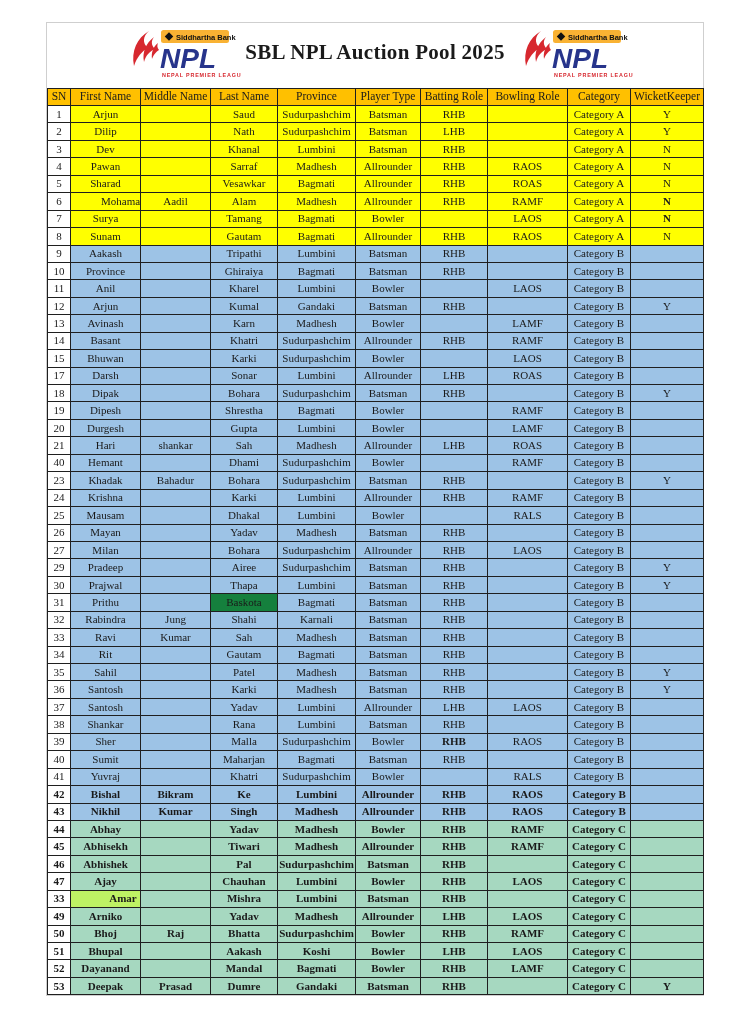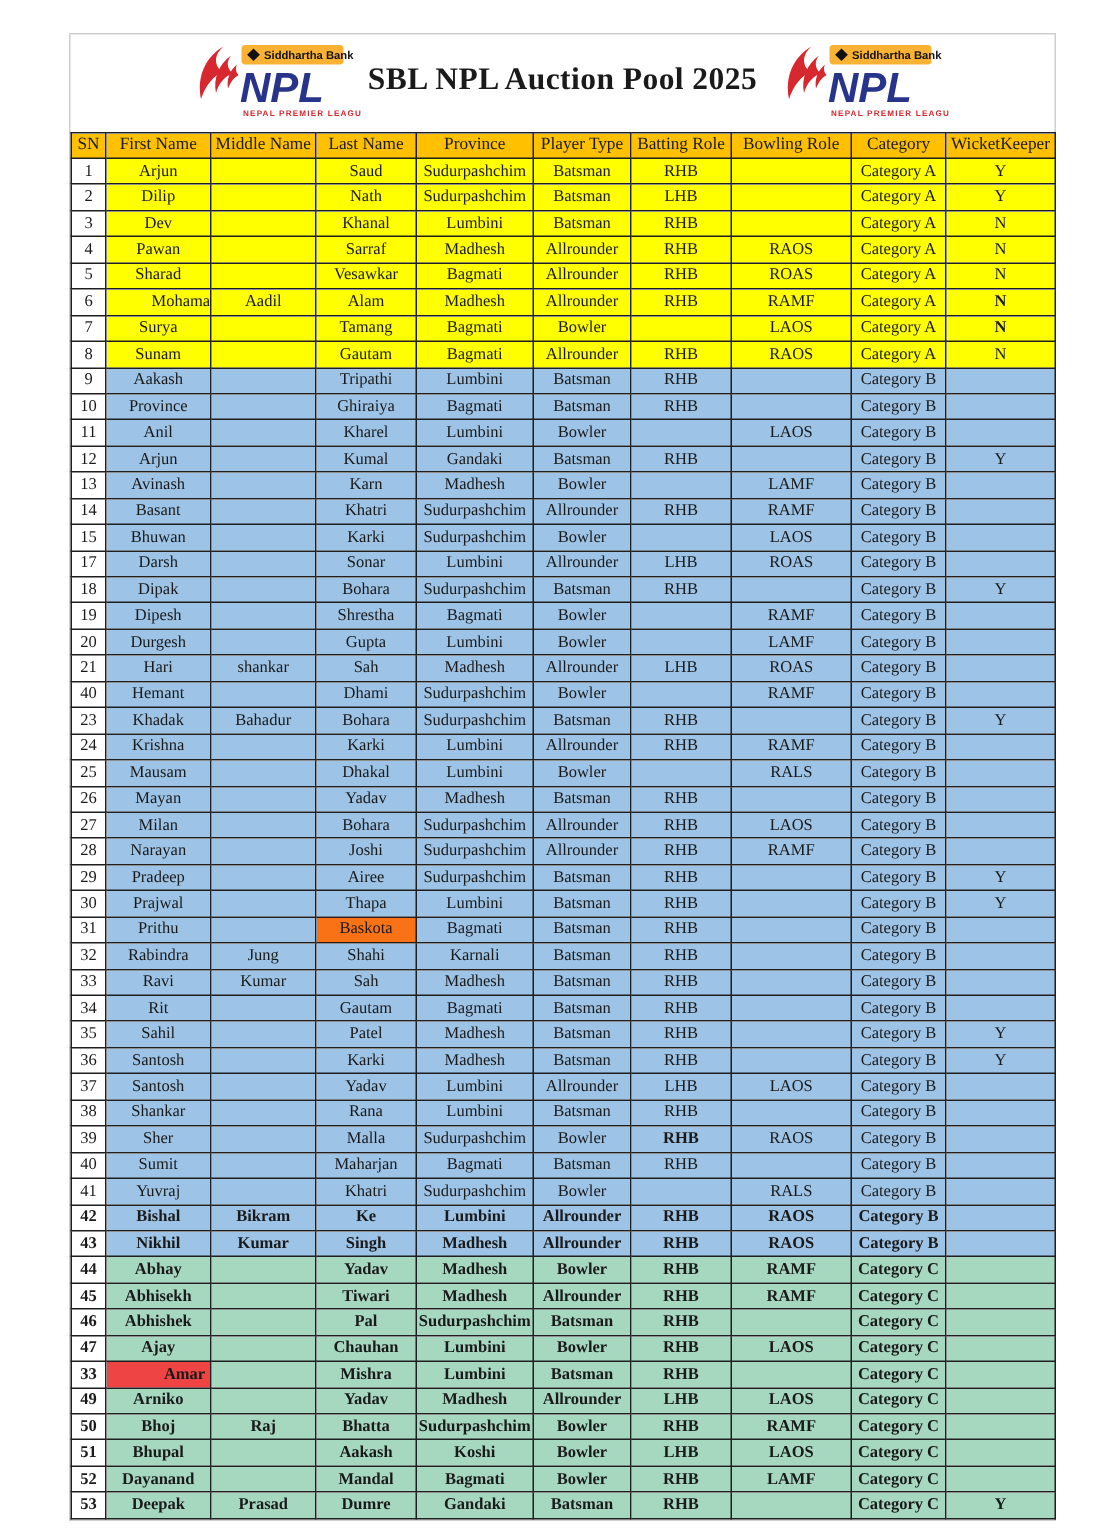--- a/index.html
+++ b/index.html
@@ -417,32 +417,20 @@
           <td style="background: rgb(157, 195, 230);"></td>
           <td style="background: rgb(157, 195, 230);">Bohara</td>
           <td style="background: rgb(157, 195, 230);">Sudurpashchim</td>
           <td style="background: rgb(157, 195, 230);">Allrounder</td>
           <td style="background: rgb(157, 195, 230);">RHB</td>
           <td style="background: rgb(157, 195, 230);">LAOS</td>
           <td style="background: rgb(157, 195, 230);">Category B</td>
           <td style="background: rgb(157, 195, 230);"></td>
         </tr>
         <tr>
-          <td style="background: rgb(255, 255, 255);">28</td>
-          <td style="background: rgb(157, 195, 230);">Narayan</td>
-          <td style="background: rgb(157, 195, 230);"></td>
-          <td style="background: rgb(157, 195, 230);">Joshi</td>
-          <td style="background: rgb(157, 195, 230);">Sudurpashchim</td>
-          <td style="background: rgb(157, 195, 230);">Allrounder</td>
-          <td style="background: rgb(157, 195, 230);">RHB</td>
-          <td style="background: rgb(157, 195, 230);">RAMF</td>
-          <td style="background: rgb(157, 195, 230);">Category B</td>
-          <td style="background: rgb(157, 195, 230);"></td>
-        </tr>
-        <tr>
           <td style="background: rgb(255, 255, 255);">29</td>
           <td style="background: rgb(157, 195, 230);">Pradeep</td>
           <td style="background: rgb(157, 195, 230);"></td>
           <td style="background: rgb(157, 195, 230);">Airee</td>
           <td style="background: rgb(157, 195, 230);">Sudurpashchim</td>
           <td style="background: rgb(157, 195, 230);">Batsman</td>
           <td style="background: rgb(157, 195, 230);">RHB</td>
           <td style="background: rgb(157, 195, 230);"></td>
           <td style="background: rgb(157, 195, 230);">Category B</td>
           <td style="background: rgb(157, 195, 230);">Y</td>
@@ -456,21 +444,21 @@
           <td style="background: rgb(157, 195, 230);">Batsman</td>
           <td style="background: rgb(157, 195, 230);">RHB</td>
           <td style="background: rgb(157, 195, 230);"></td>
           <td style="background: rgb(157, 195, 230);">Category B</td>
           <td style="background: rgb(157, 195, 230);">Y</td>
         </tr>
         <tr>
           <td style="background: rgb(255, 255, 255);">31</td>
           <td style="background: rgb(157, 195, 230);">Prithu</td>
           <td style="background: rgb(157, 195, 230);"></td>
-          <td style="background: #f97316;">Baskota</td>
+          <td style="background: #15803d;">Baskota</td>
           <td style="background: rgb(157, 195, 230);">Bagmati</td>
           <td style="background: rgb(157, 195, 230);">Batsman</td>
           <td style="background: rgb(157, 195, 230);">RHB</td>
           <td style="background: rgb(157, 195, 230);"></td>
           <td style="background: rgb(157, 195, 230);">Category B</td>
           <td style="background: rgb(157, 195, 230);"></td>
         </tr>
         <tr>
           <td style="background: rgb(255, 255, 255);">32</td>
           <td style="background: rgb(157, 195, 230);">Rabindra</td>
@@ -658,21 +646,21 @@
           <td style="background: rgb(166, 216, 192);">Chauhan</td>
           <td style="background: rgb(166, 216, 192);">Lumbini</td>
           <td style="background: rgb(166, 216, 192);">Bowler</td>
           <td style="background: rgb(166, 216, 192);">RHB</td>
           <td style="background: rgb(166, 216, 192);">LAOS</td>
           <td style="background: rgb(166, 216, 192);">Category C</td>
           <td style="background: rgb(166, 216, 192);"></td>
         </tr>
         <tr class="bold">
           <td style="background: rgb(255, 255, 255);">33</td>
-          <td style="background: #ef4444; padding-left: 36px;">Amar</td>
+          <td style="background: #bef264; padding-left: 36px;">Amar</td>
           <td style="background: rgb(166, 216, 192);"></td>
           <td style="background: rgb(166, 216, 192);">Mishra</td>
           <td style="background: rgb(166, 216, 192);">Lumbini</td>
           <td style="background: rgb(166, 216, 192);">Batsman</td>
           <td style="background: rgb(166, 216, 192);">RHB</td>
           <td style="background: rgb(166, 216, 192);"></td>
           <td style="background: rgb(166, 216, 192);">Category C</td>
           <td style="background: rgb(166, 216, 192);"></td>
         </tr>
         <tr class="bold">

